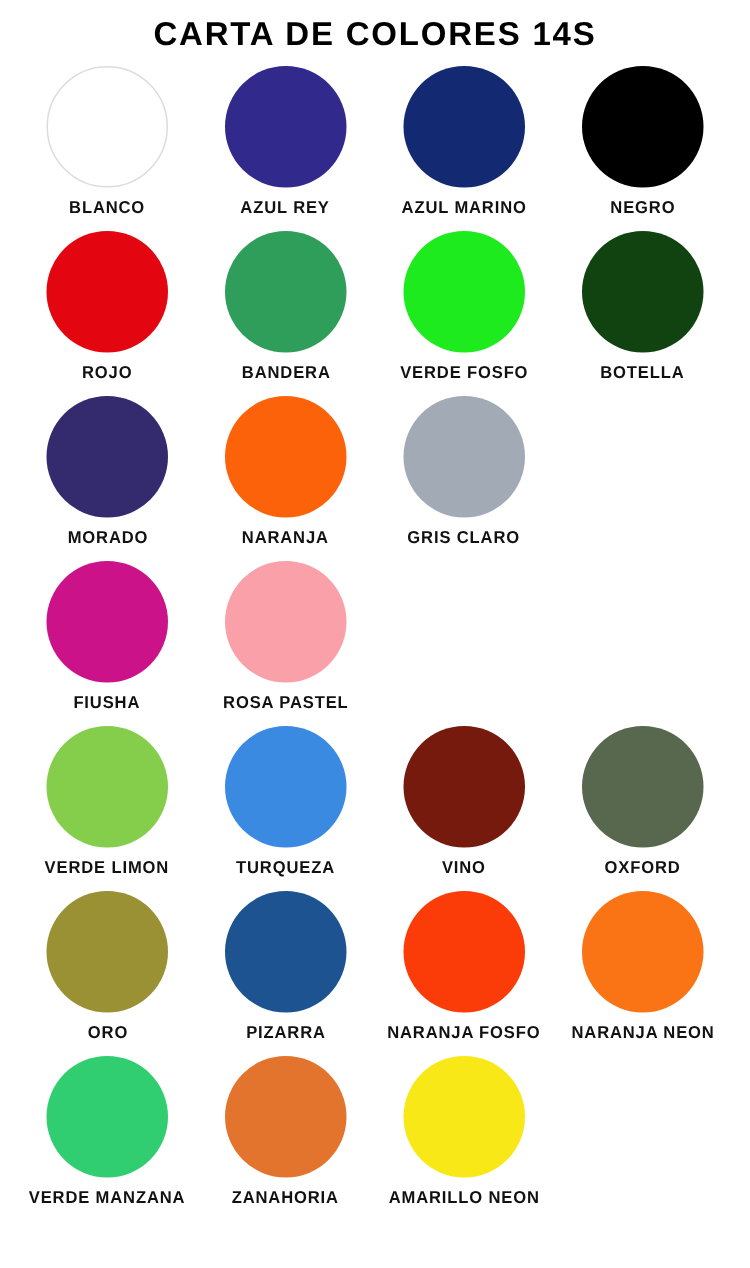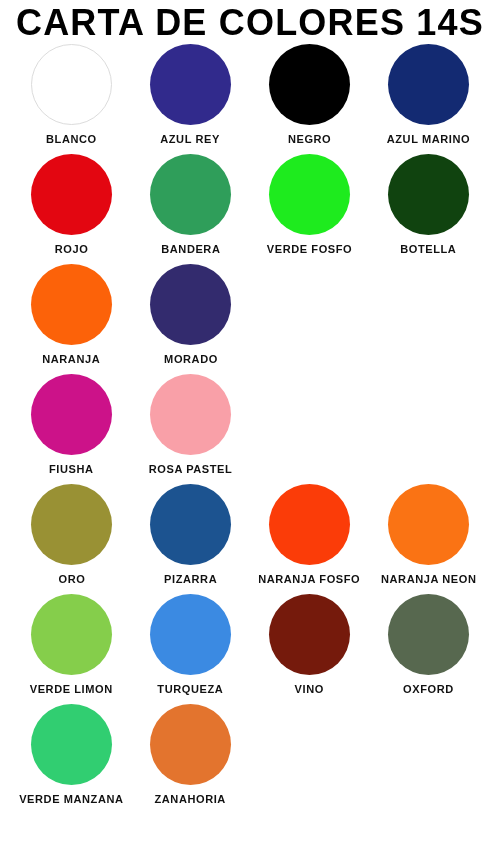--- a/index.html
+++ b/index.html
@@ -17,21 +17,21 @@
     width: 500px;
     height: 845px;
     position: relative;
     background: #ffffff;
     box-sizing: border-box;
   }
   #chart-title {
     text-align: center;
     font-family: "Liberation Sans", sans-serif;
     font-weight: bold;
-    font-size: 36px;
+    font-size: 22px;
     letter-spacing: 1.2px;
     color: #000000;
     padding-top: 6px;
     padding-bottom: 2px;
     line-height: 34px;
     white-space: nowrap;
   }
   #swatch-grid {
     display: flex;
     flex-direction: column;
@@ -85,27 +85,27 @@
     <div class="swatch-row">
       <div class="swatch-cell">
         <div class="swatch-circle outlined" style="background-color: rgb(255, 255, 255);"></div>
         <div class="swatch-label">BLANCO</div>
       </div>
       <div class="swatch-cell">
         <div class="swatch-circle" style="background-color: rgb(49, 42, 140);"></div>
         <div class="swatch-label">AZUL REY</div>
       </div>
       <div class="swatch-cell">
+        <div class="swatch-circle" style="background-color: rgb(19, 42, 114);"></div>
+        <div class="swatch-label">AZUL MARINO</div>
+      </div>
+      <div class="swatch-cell">
         <div class="swatch-circle" style="background-color: rgb(0, 0, 0);"></div>
         <div class="swatch-label">NEGRO</div>
       </div>
-      <div class="swatch-cell">
-        <div class="swatch-circle" style="background-color: rgb(19, 42, 114);"></div>
-        <div class="swatch-label">AZUL MARINO</div>
-      </div>
     </div>
 
     <div class="swatch-row">
       <div class="swatch-cell">
         <div class="swatch-circle" style="background-color: rgb(227, 6, 17);"></div>
         <div class="swatch-label">ROJO</div>
       </div>
       <div class="swatch-cell">
         <div class="swatch-circle" style="background-color: rgb(47, 158, 90);"></div>
         <div class="swatch-label">BANDERA</div>
@@ -115,83 +115,91 @@
         <div class="swatch-label">VERDE FOSFO</div>
       </div>
       <div class="swatch-cell">
         <div class="swatch-circle" style="background-color: rgb(16, 67, 15);"></div>
         <div class="swatch-label">BOTELLA</div>
       </div>
     </div>
 
     <div class="swatch-row">
       <div class="swatch-cell">
+        <div class="swatch-circle" style="background-color: rgb(51, 43, 110);"></div>
+        <div class="swatch-label">MORADO</div>
+      </div>
+      <div class="swatch-cell">
         <div class="swatch-circle" style="background-color: rgb(252, 98, 9);"></div>
         <div class="swatch-label">NARANJA</div>
       </div>
       <div class="swatch-cell">
-        <div class="swatch-circle" style="background-color: rgb(51, 43, 110);"></div>
-        <div class="swatch-label">MORADO</div>
+        <div class="swatch-circle" style="background-color: rgb(162, 170, 181);"></div>
+        <div class="swatch-label">GRIS CLARO</div>
       </div>
     </div>
 
     <div class="swatch-row">
       <div class="swatch-cell">
         <div class="swatch-circle" style="background-color: rgb(204, 18, 137);"></div>
         <div class="swatch-label">FIUSHA</div>
       </div>
       <div class="swatch-cell">
         <div class="swatch-circle" style="background-color: rgb(249, 160, 168);"></div>
         <div class="swatch-label">ROSA PASTEL</div>
       </div>
     </div>
 
     <div class="swatch-row">
       <div class="swatch-cell">
+        <div class="swatch-circle" style="background-color: rgb(133, 206, 75);"></div>
+        <div class="swatch-label">VERDE LIMON</div>
+      </div>
+      <div class="swatch-cell">
+        <div class="swatch-circle" style="background-color: rgb(59, 138, 226);"></div>
+        <div class="swatch-label">TURQUEZA</div>
+      </div>
+      <div class="swatch-cell">
+        <div class="swatch-circle" style="background-color: rgb(117, 26, 12);"></div>
+        <div class="swatch-label">VINO</div>
+      </div>
+      <div class="swatch-cell">
+        <div class="swatch-circle" style="background-color: rgb(87, 104, 79);"></div>
+        <div class="swatch-label">OXFORD</div>
+      </div>
+    </div>
+
+    <div class="swatch-row">
+      <div class="swatch-cell">
         <div class="swatch-circle" style="background-color: rgb(153, 145, 52);"></div>
         <div class="swatch-label">ORO</div>
       </div>
       <div class="swatch-cell">
         <div class="swatch-circle" style="background-color: rgb(28, 83, 144);"></div>
         <div class="swatch-label">PIZARRA</div>
       </div>
       <div class="swatch-cell">
         <div class="swatch-circle" style="background-color: rgb(251, 60, 8);"></div>
         <div class="swatch-label">NARANJA FOSFO</div>
       </div>
       <div class="swatch-cell">
         <div class="swatch-circle" style="background-color: rgb(250, 115, 20);"></div>
         <div class="swatch-label">NARANJA NEON</div>
       </div>
     </div>
 
     <div class="swatch-row">
       <div class="swatch-cell">
-        <div class="swatch-circle" style="background-color: rgb(133, 206, 75);"></div>
-        <div class="swatch-label">VERDE LIMON</div>
-      </div>
-      <div class="swatch-cell">
-        <div class="swatch-circle" style="background-color: rgb(59, 138, 226);"></div>
-        <div class="swatch-label">TURQUEZA</div>
-      </div>
-      <div class="swatch-cell">
-        <div class="swatch-circle" style="background-color: rgb(117, 26, 12);"></div>
-        <div class="swatch-label">VINO</div>
-      </div>
-      <div class="swatch-cell">
-        <div class="swatch-circle" style="background-color: rgb(87, 104, 79);"></div>
-        <div class="swatch-label">OXFORD</div>
-      </div>
-    </div>
-
-    <div class="swatch-row">
-      <div class="swatch-cell">
         <div class="swatch-circle" style="background-color: rgb(49, 206, 113);"></div>
         <div class="swatch-label">VERDE MANZANA</div>
       </div>
       <div class="swatch-cell">
         <div class="swatch-circle" style="background-color: rgb(227, 116, 46);"></div>
         <div class="swatch-label">ZANAHORIA</div>
       </div>
+      <div class="swatch-cell">
+        <div class="swatch-circle" style="background-color: rgb(248, 232, 24);"></div>
+        <div class="swatch-label">AMARILLO NEON</div>
+      </div>
     </div>
 
   </div>
 </div>
 
 </body></html>

